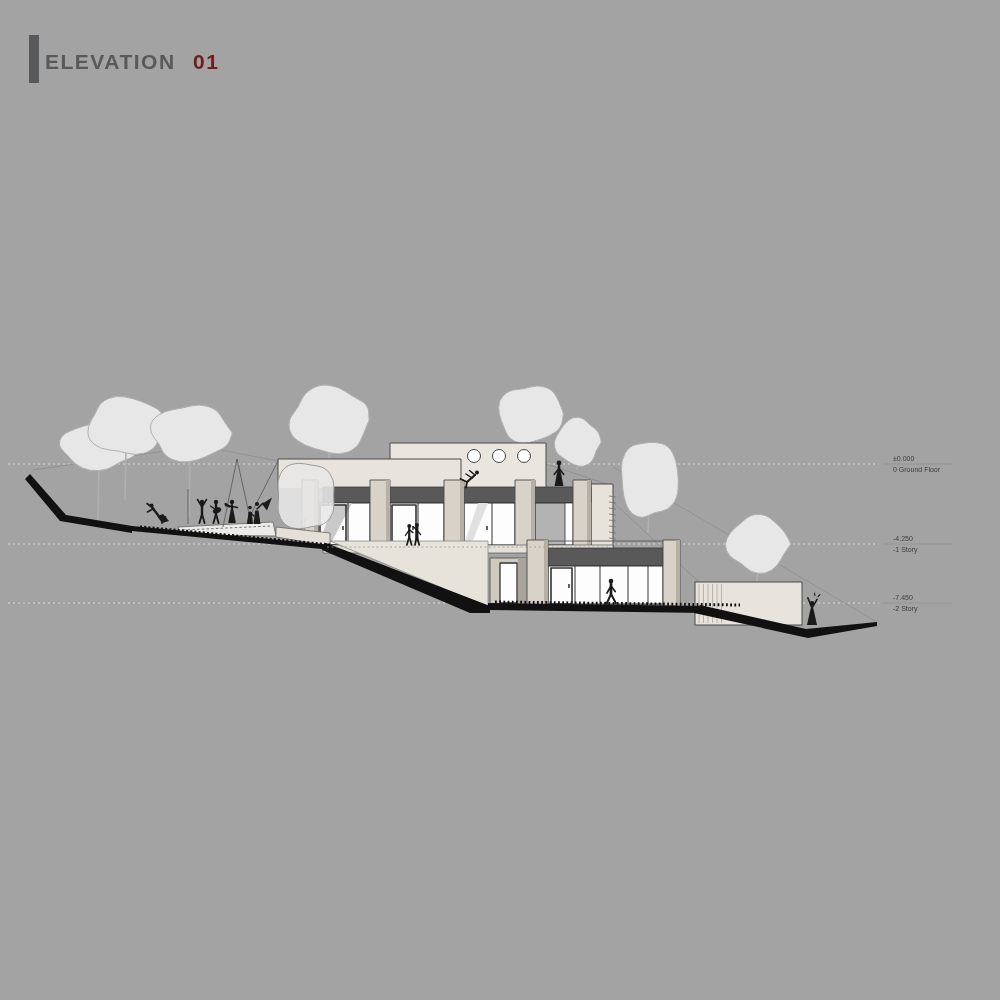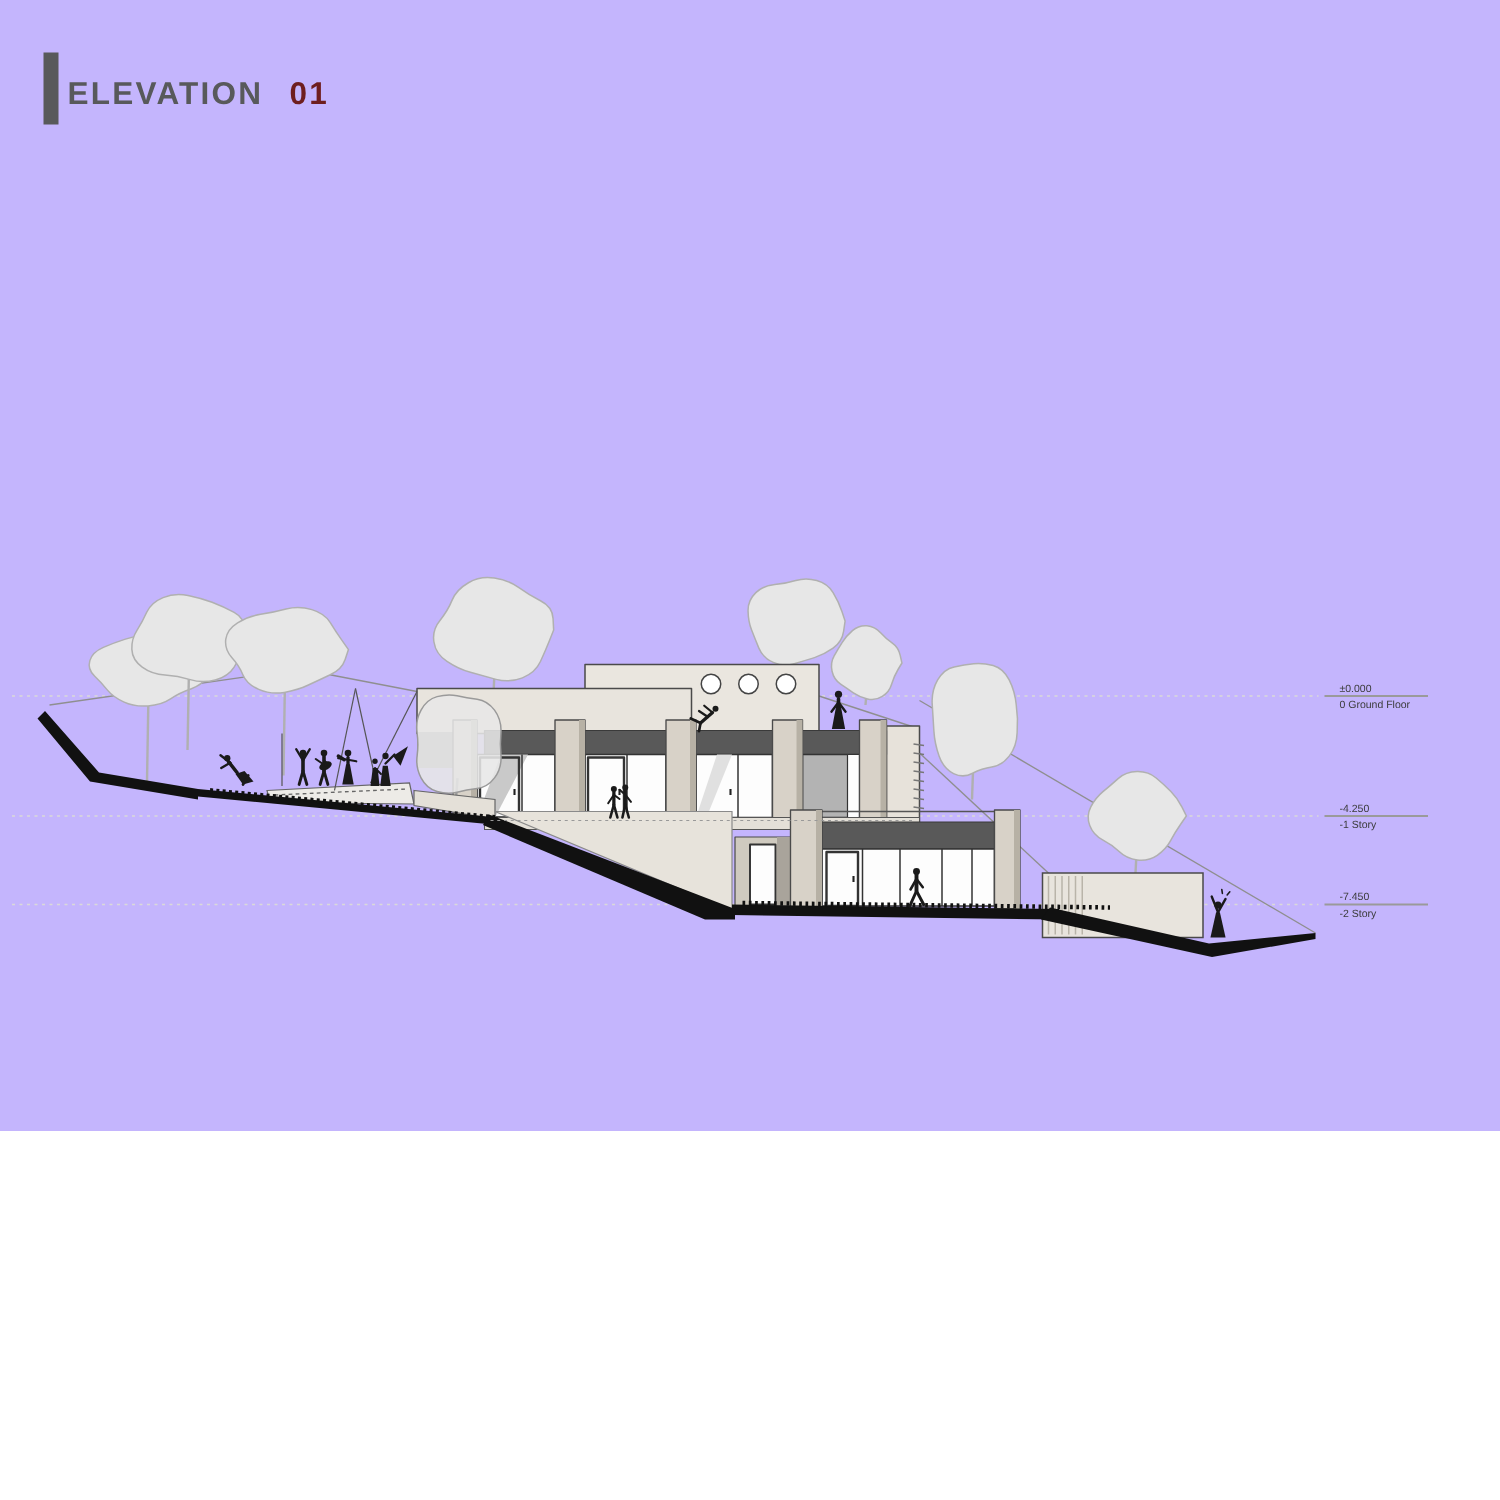--- a/index.html
+++ b/index.html
@@ -1,16 +1,16 @@
 <!DOCTYPE html>
 <html style="--title-gray: #58595b; --accent-red: #6e1e1e; --fascia: #595959;"><head>
 <meta charset="utf-8">
 <style>
   html,body{margin:0;padding:0;background:#ffffff;}
-  .canvas{position:relative;width:1000px;height:754px;background:#c4b5fd;overflow:hidden;
+  .canvas{position:relative;width:1000px;height:1000px;background:#a3a3a3;overflow:hidden;
           font-family:"Liberation Sans", sans-serif;}
   svg{display:block}
   .title-label{font-family:"Liberation Sans",sans-serif;font-weight:bold;font-size:21px;
                letter-spacing:1.5px;fill:var(--title-gray,#58595b);}
   .title-number{fill:var(--accent-red,#6e1e1e);}
   .lvl-txt{font-family:"Liberation Sans",sans-serif;font-size:7px;fill:#3c3c3c;}
 </style>
 </head>
 <body>
 

